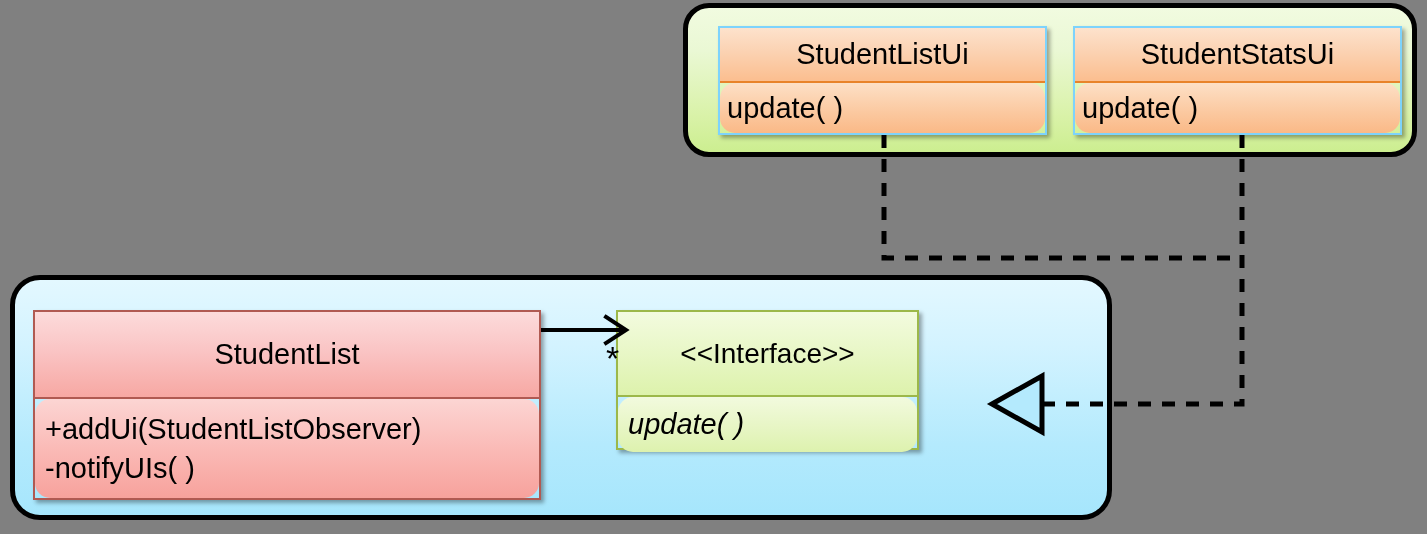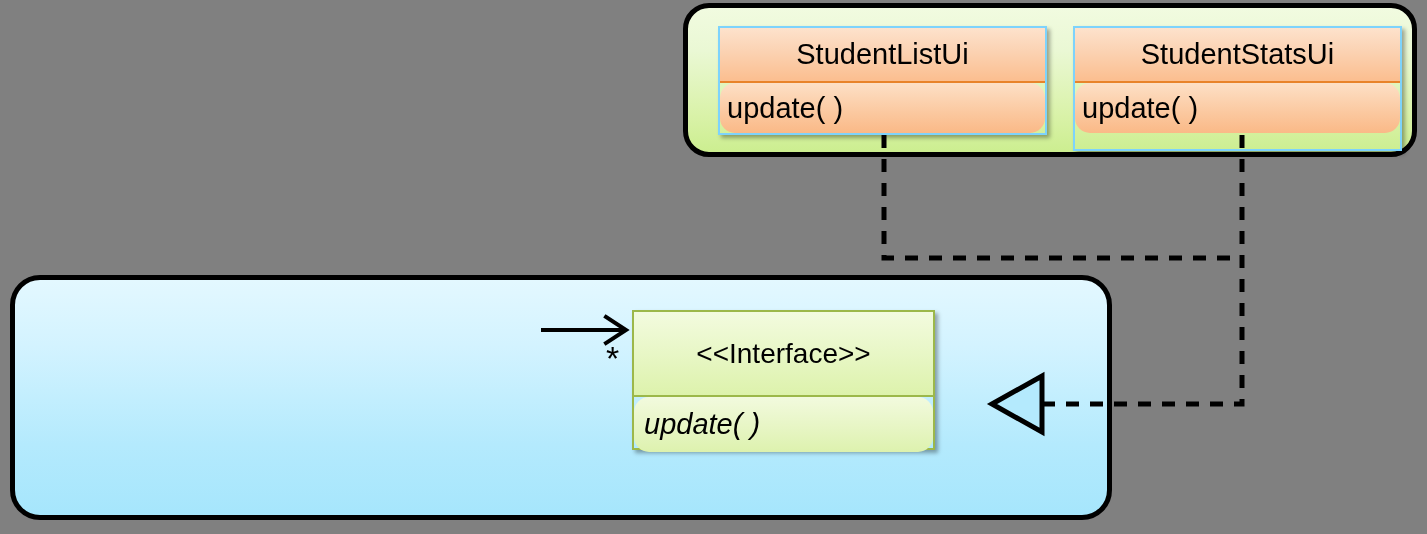--- a/index.html
+++ b/index.html
@@ -155,31 +155,38 @@
 
   <div class="package" id="package-ui"></div>
 
   <div class="clsbox cls-orange" id="box-student-list-ui" style="left:718px; top:26px; width:329px; height:109px;">
     <div class="cls-head" style="height:55px;">StudentListUi</div>
     <div class="cls-body" style="height:50px;">
       <div class="member">update( )</div>
     </div>
   </div>
 
-  <div class="clsbox cls-orange" id="box-student-stats-ui" style="left:1073px; top:26px; width:329px; height:125px;">
+  <div class="clsbox cls-orange" id="box-student-stats-ui" style="left:1073px; top:26px; width:329px; height:109px;">
     <div class="cls-head" style="height:55px;">StudentStatsUi</div>
     <div class="cls-body" style="height:50px;">
       <div class="member">update( )</div>
     </div>
   </div>
 
   <div class="package" id="package-model"></div>
 
-
-  <div class="clsbox cls-green" id="box-student-list-observer" style="left:632px; top:310px; width:303px; height:140px;">
+  <div class="clsbox cls-red" id="box-student-list" style="left:33px; top:310px; width:508px; height:190px;">
+    <div class="cls-head" style="height:87px;">StudentList</div>
+    <div class="cls-body" style="height:99px;">
+      <div class="member">+addUi(StudentListObserver)</div>
+      <div class="member">-notifyUIs( )</div>
+    </div>
+  </div>
+
+  <div class="clsbox cls-green" id="box-student-list-observer" style="left:616px; top:310px; width:303px; height:140px;">
     <div class="cls-head" style="height:85px;">
       <div>&lt;&lt;Interface&gt;&gt;</div>
     </div>
     <div class="cls-body" style="height:55px;">
       <div class="member">update( )</div>
     </div>
   </div>
 
   <svg id="connectors" viewBox="0 0 1427 534" width="1427" height="534" xmlns="http://www.w3.org/2000/svg">
 

